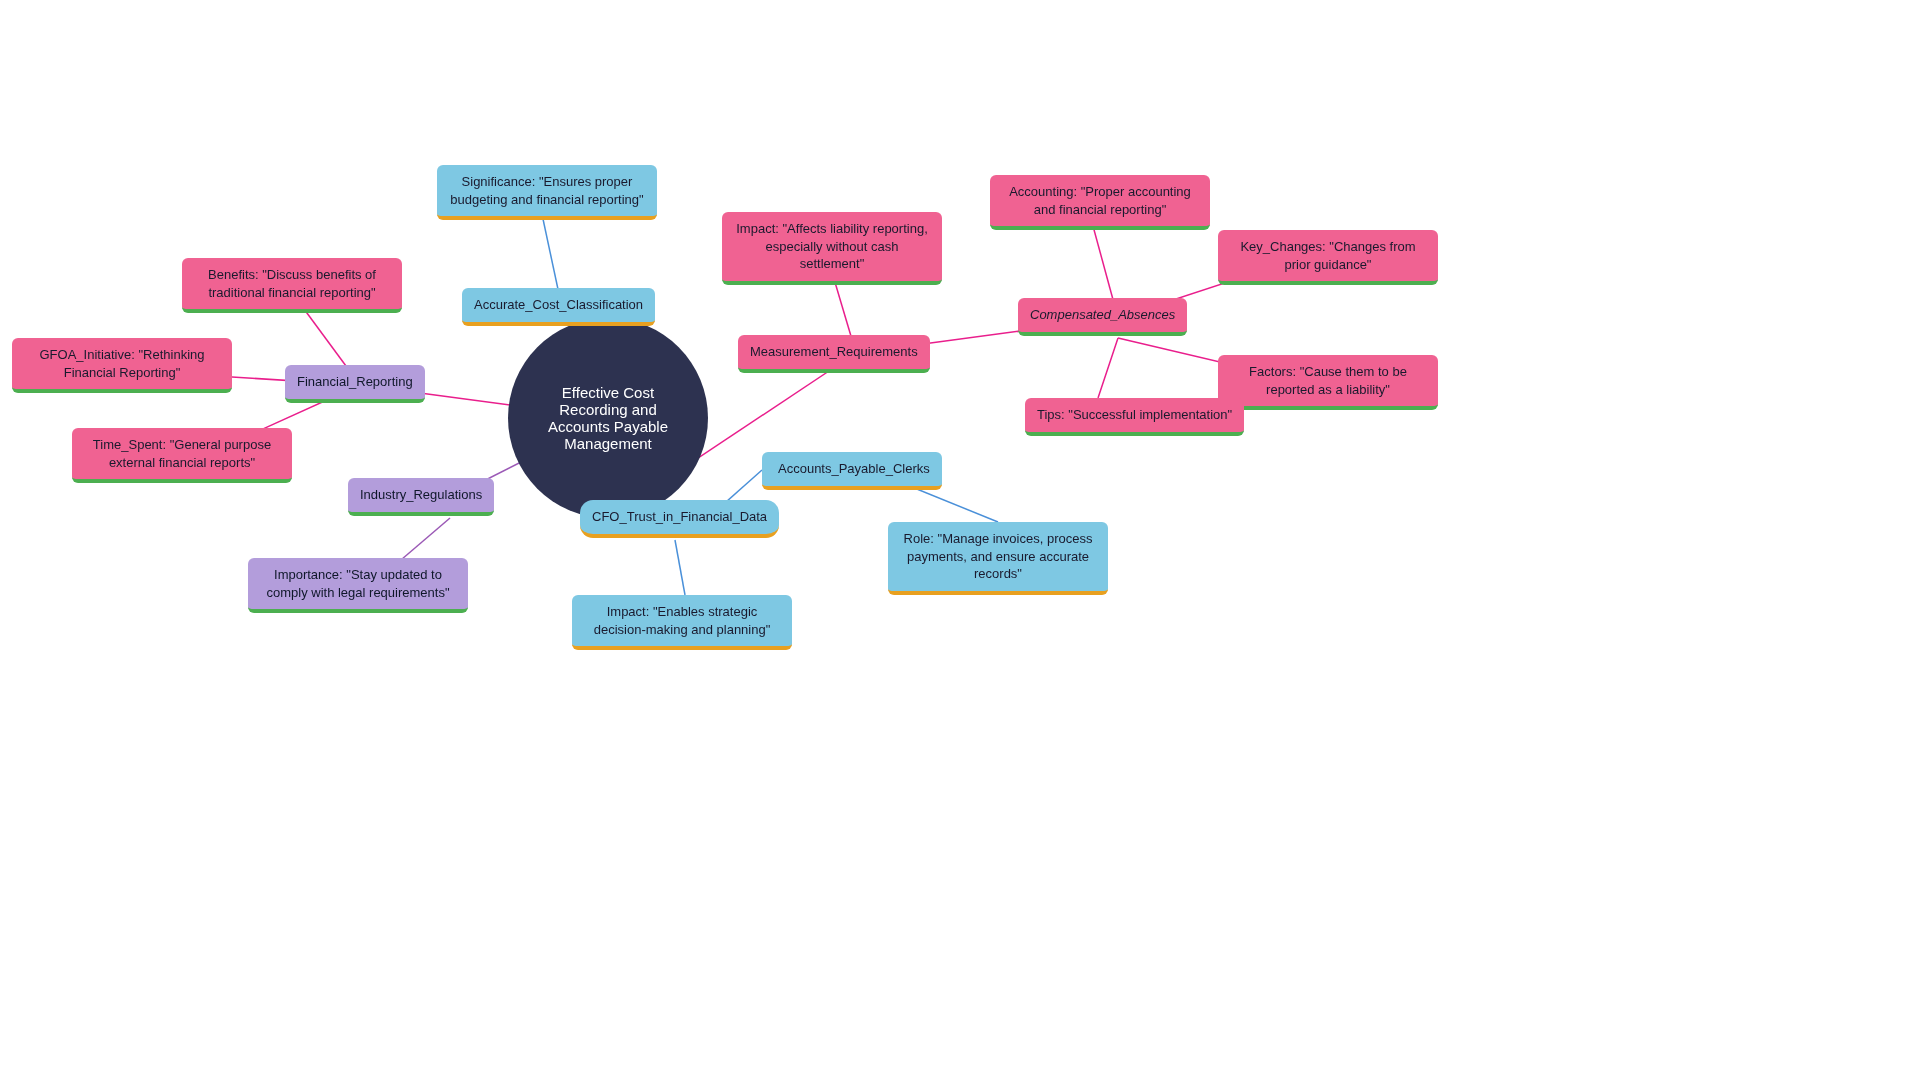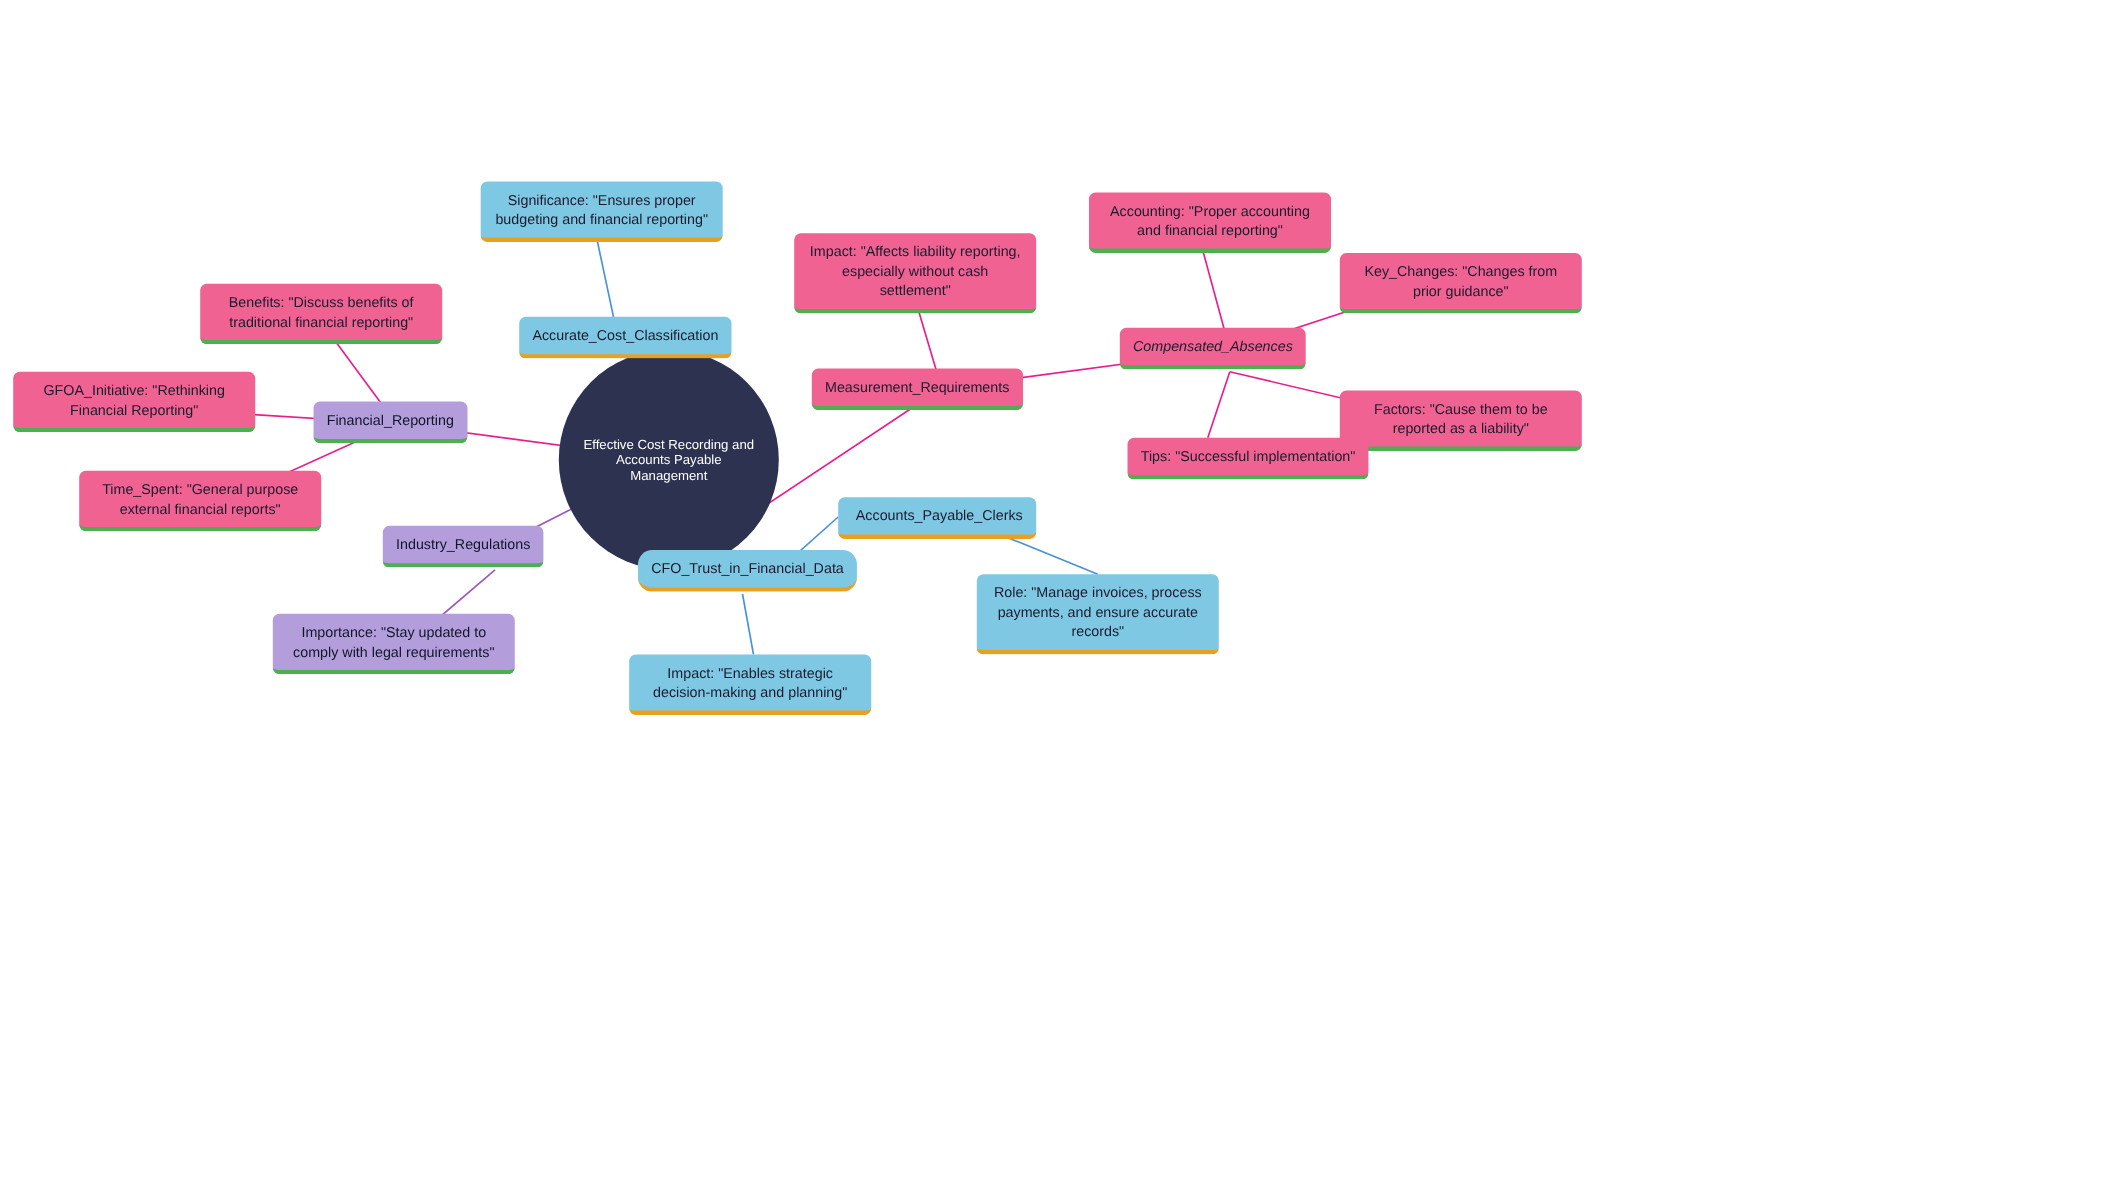--- a/index.html
+++ b/index.html
@@ -15,21 +15,21 @@
       position: absolute;
       width: 200px;
       height: 200px;
       border-radius: 50%;
       background: #2d3250;
       display: flex;
       align-items: center;
       justify-content: center;
       text-align: center;
       color: #ffffff;
-      font-size: 12px;
+      font-size: 15px;
       font-weight: 500;
       padding: 20px;
       z-index: 10;
     }
     .node {
       position: absolute;
       border-radius: 6px;
       padding: 8px 12px;
       text-align: center;
       font-size: 13px;
@@ -88,21 +88,21 @@
     <line x1="1118" y1="338" x2="1318" y2="385" stroke="#e91e8c" stroke-width="1.5"></line>
     <line x1="1118" y1="338" x2="1098" y2="398" stroke="#e91e8c" stroke-width="1.5"></line>
     <line x1="870" y1="470" x2="998" y2="522" stroke="#4a90d9" stroke-width="1.5"></line>
   </svg>
 
 <div class="center-node" id="center-node" style="left:508px; top:318px;">
   <span>Effective Cost Recording and Accounts Payable Management</span>
 </div>
 
 <div id="nodes-container">
-    <div class="node node-blue" style="left: 472px; top: 288px;">Accurate_Cost_Classification</div>
+    <div class="node node-blue" style="left: 462px; top: 288px;">Accurate_Cost_Classification</div>
     <div class="node node-blue" style="left: 437px; top: 165px;">Significance: "Ensures proper budgeting and financial reporting"</div>
     <div class="node node-purple" style="left: 285px; top: 365px;">Financial_Reporting</div>
     <div class="node node-pink" style="left: 182px; top: 258px;">Benefits: "Discuss benefits of traditional financial reporting"</div>
     <div class="node node-pink" style="left: 12px; top: 338px;">GFOA_Initiative: "Rethinking Financial Reporting"</div>
     <div class="node node-pink" style="left: 72px; top: 428px;">Time_Spent: "General purpose external financial reports"</div>
     <div class="node node-purple" style="left: 348px; top: 478px; padding-left: 12px;">Industry_Regulations</div>
     <div class="node node-purple" style="left: 248px; top: 558px;">Importance: "Stay updated to comply with legal requirements"</div>
     <div class="node node-blue" style="left: 580px; top: 500px; border-radius: 13px;">CFO_Trust_in_Financial_Data</div>
     <div class="node node-blue" style="left: 572px; top: 595px;">Impact: "Enables strategic decision-making and planning"</div>
     <div class="node node-pink" style="left: 738px; top: 335px;">Measurement_Requirements</div>

